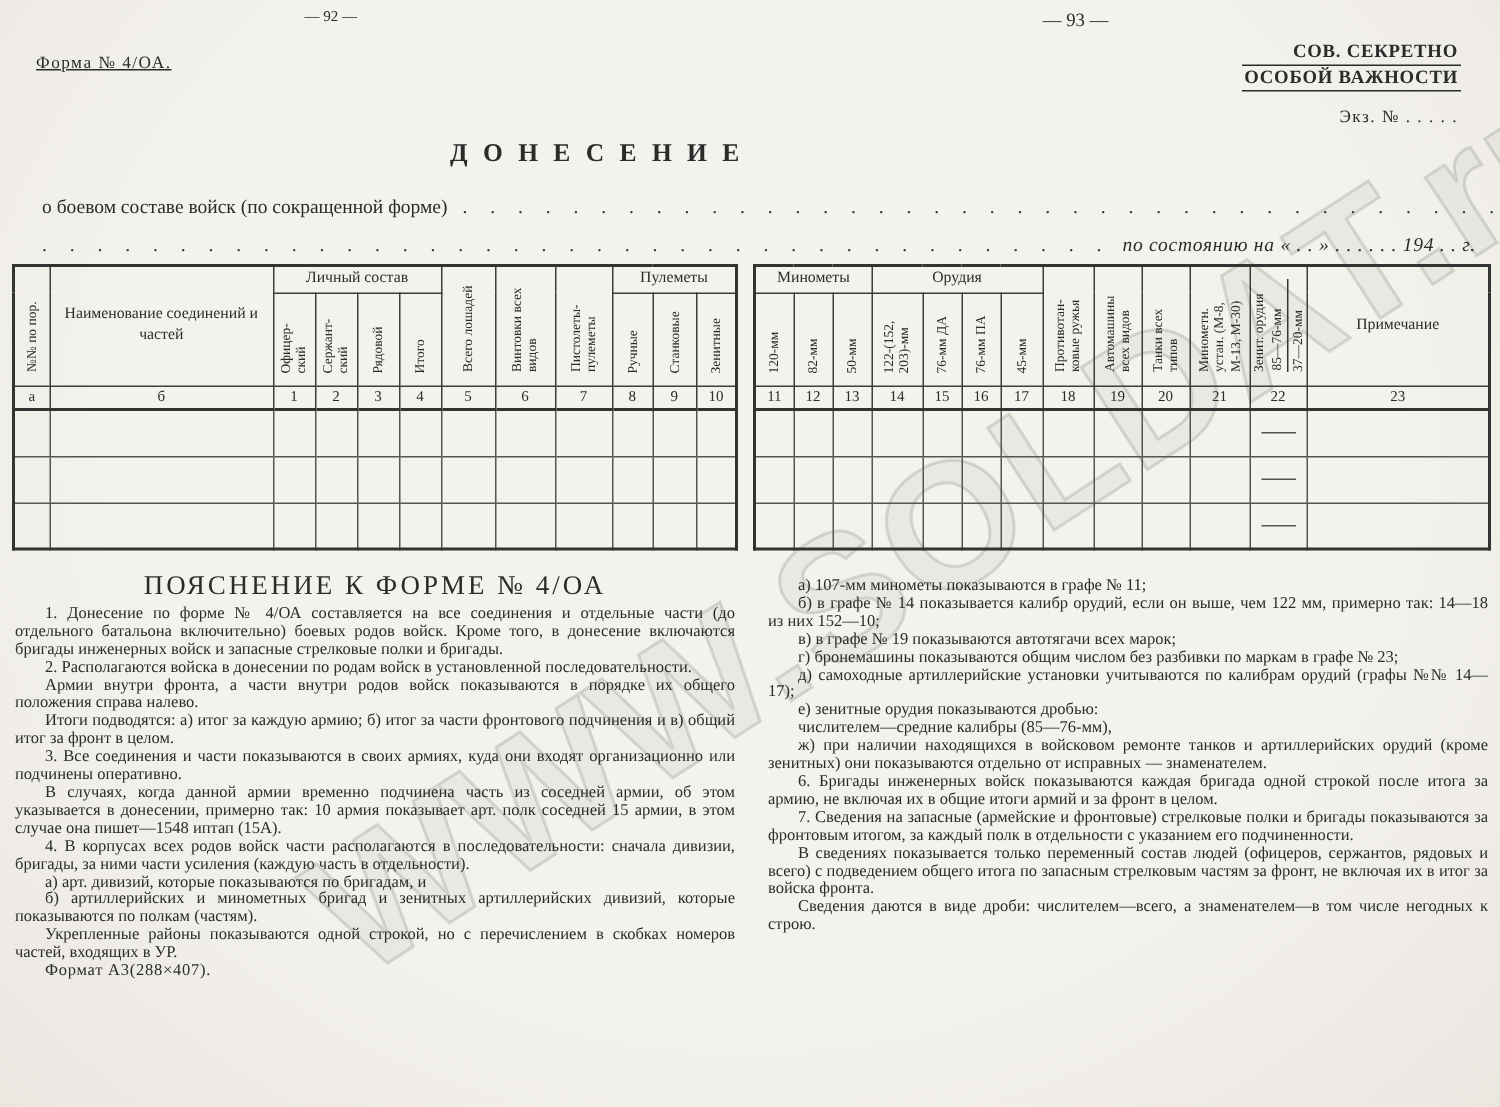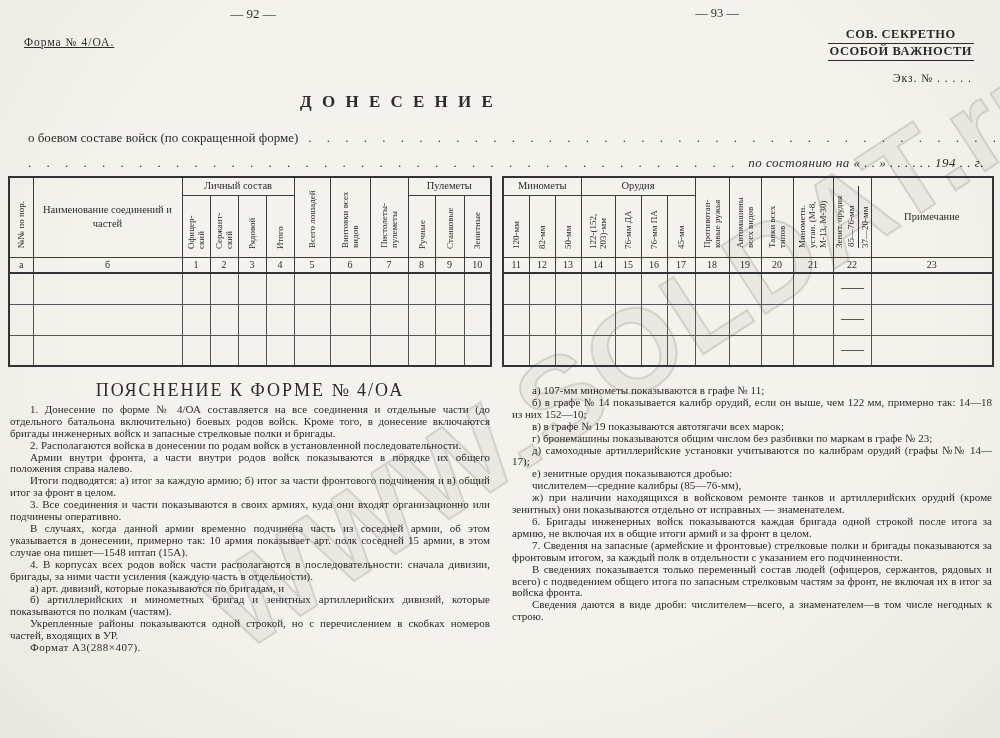--- a/index.html
+++ b/index.html
@@ -10,24 +10,24 @@
     background-image: radial-gradient(ellipse at 50% 40%, #f4f2ec 60%, #e9e7e0 100%);
     font-family:"Liberation Serif", serif; color:#2b2b2b;
   }
   .watermark {
     position:absolute; left:140px; top:285px; width:980px; text-align:center;
     font-family:"Liberation Sans", sans-serif; font-weight:bold; font-size:118px;
     letter-spacing:2px; white-space:nowrap;
     color:rgba(195,195,190,0.20); -webkit-text-stroke:2px rgba(162,162,156,0.38);
     transform:rotate(-33deg); pointer-events:none;
   }
-  .pgnum-left  { position:absolute; left:203px; top:6px;  width:100px; text-align:center; font-size:13px; }
+  .pgnum-left  { position:absolute; left:203px; top:6px;  width:100px; font-size:10px; }
   .pgnum-right { position:absolute; left:667px; top:6px;  width:100px; text-align:center; font-size:12.5px; }
   .form-label  { position:absolute; left:24px;  top:36px; font-size:11.5px; letter-spacing:1px;text-decoration:underline; }
-  .classif { position:absolute; right:26px; top:27px; text-align:center; font-weight:bold; font-size:12.5px; line-height:1.2; letter-spacing:0.5px; }
+  .classif { position:absolute; right:26px; top:27px; text-align:right; font-weight:bold; font-size:12.5px; line-height:1.2; letter-spacing:0.5px; }
   .classif div { border-bottom:1.5px solid #2b2b2b; padding:0 2px 1px 2px; }
   .copy-num { position:absolute; right:28px; top:72px; font-size:11.5px; letter-spacing:1px; }
   .title { position:absolute; left:300px; top:92px; width:520px; text-align:left; font-size:17px; font-weight:bold; letter-spacing:3px; }
   .line1 { position:absolute; left:28px; right:1px; top:130px; display:flex; font-size:13px; }
   .line1 .sub { white-space:nowrap; margin-right:10px; }
   .line2 { position:absolute; left:28px; right:16px; top:155px; display:flex; font-size:13px; }
   .line2 .dots { margin-right:10px; }
   .dots { flex:1; overflow:hidden; white-space:nowrap; letter-spacing:6px; color:#333; }
   .asof { white-space:nowrap; letter-spacing:0.5px;font-style:italic; }
 

